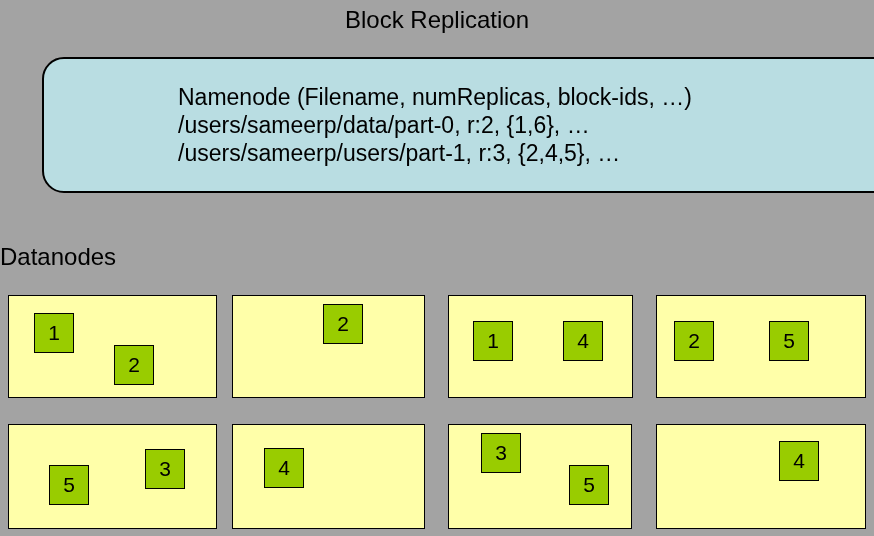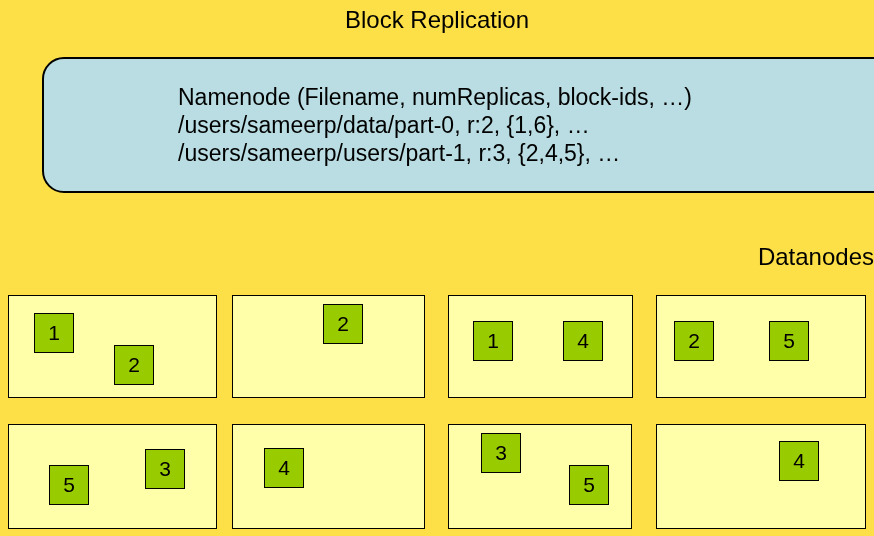--- a/index.html
+++ b/index.html
@@ -5,21 +5,21 @@
   html, body {
     margin: 0;
     padding: 0;
     background: #ffffff;
     font-family: "Liberation Sans", sans-serif;
   }
   .canvas {
     position: relative;
     width: 874px;
     height: 536px;
-    background: #fde047;
+    background: #a3a3a3;
     overflow: hidden;
   }
   .title {
     position: absolute;
     top: 6px;
     left: 0;
     width: 100%;
     text-align: center;
     font-size: 24px;
     color: #000000;
@@ -43,21 +43,21 @@
     font-size: 23px;
     line-height: 28px;
     color: #000000;
     white-space: nowrap;
   }
   .datanodes-label {
     position: absolute;
     top: 243px;
     left: 0;
     width: 100%;
-    text-align: right;
+    text-align: left;
     font-size: 24px;
     color: #000000;
     white-space: nowrap;
   }
   .datanode {
     position: absolute;
     background: var(--datanode-fill, #ffffa9);
     border: 1px solid var(--outline, #000000);
     box-sizing: border-box;
   }

